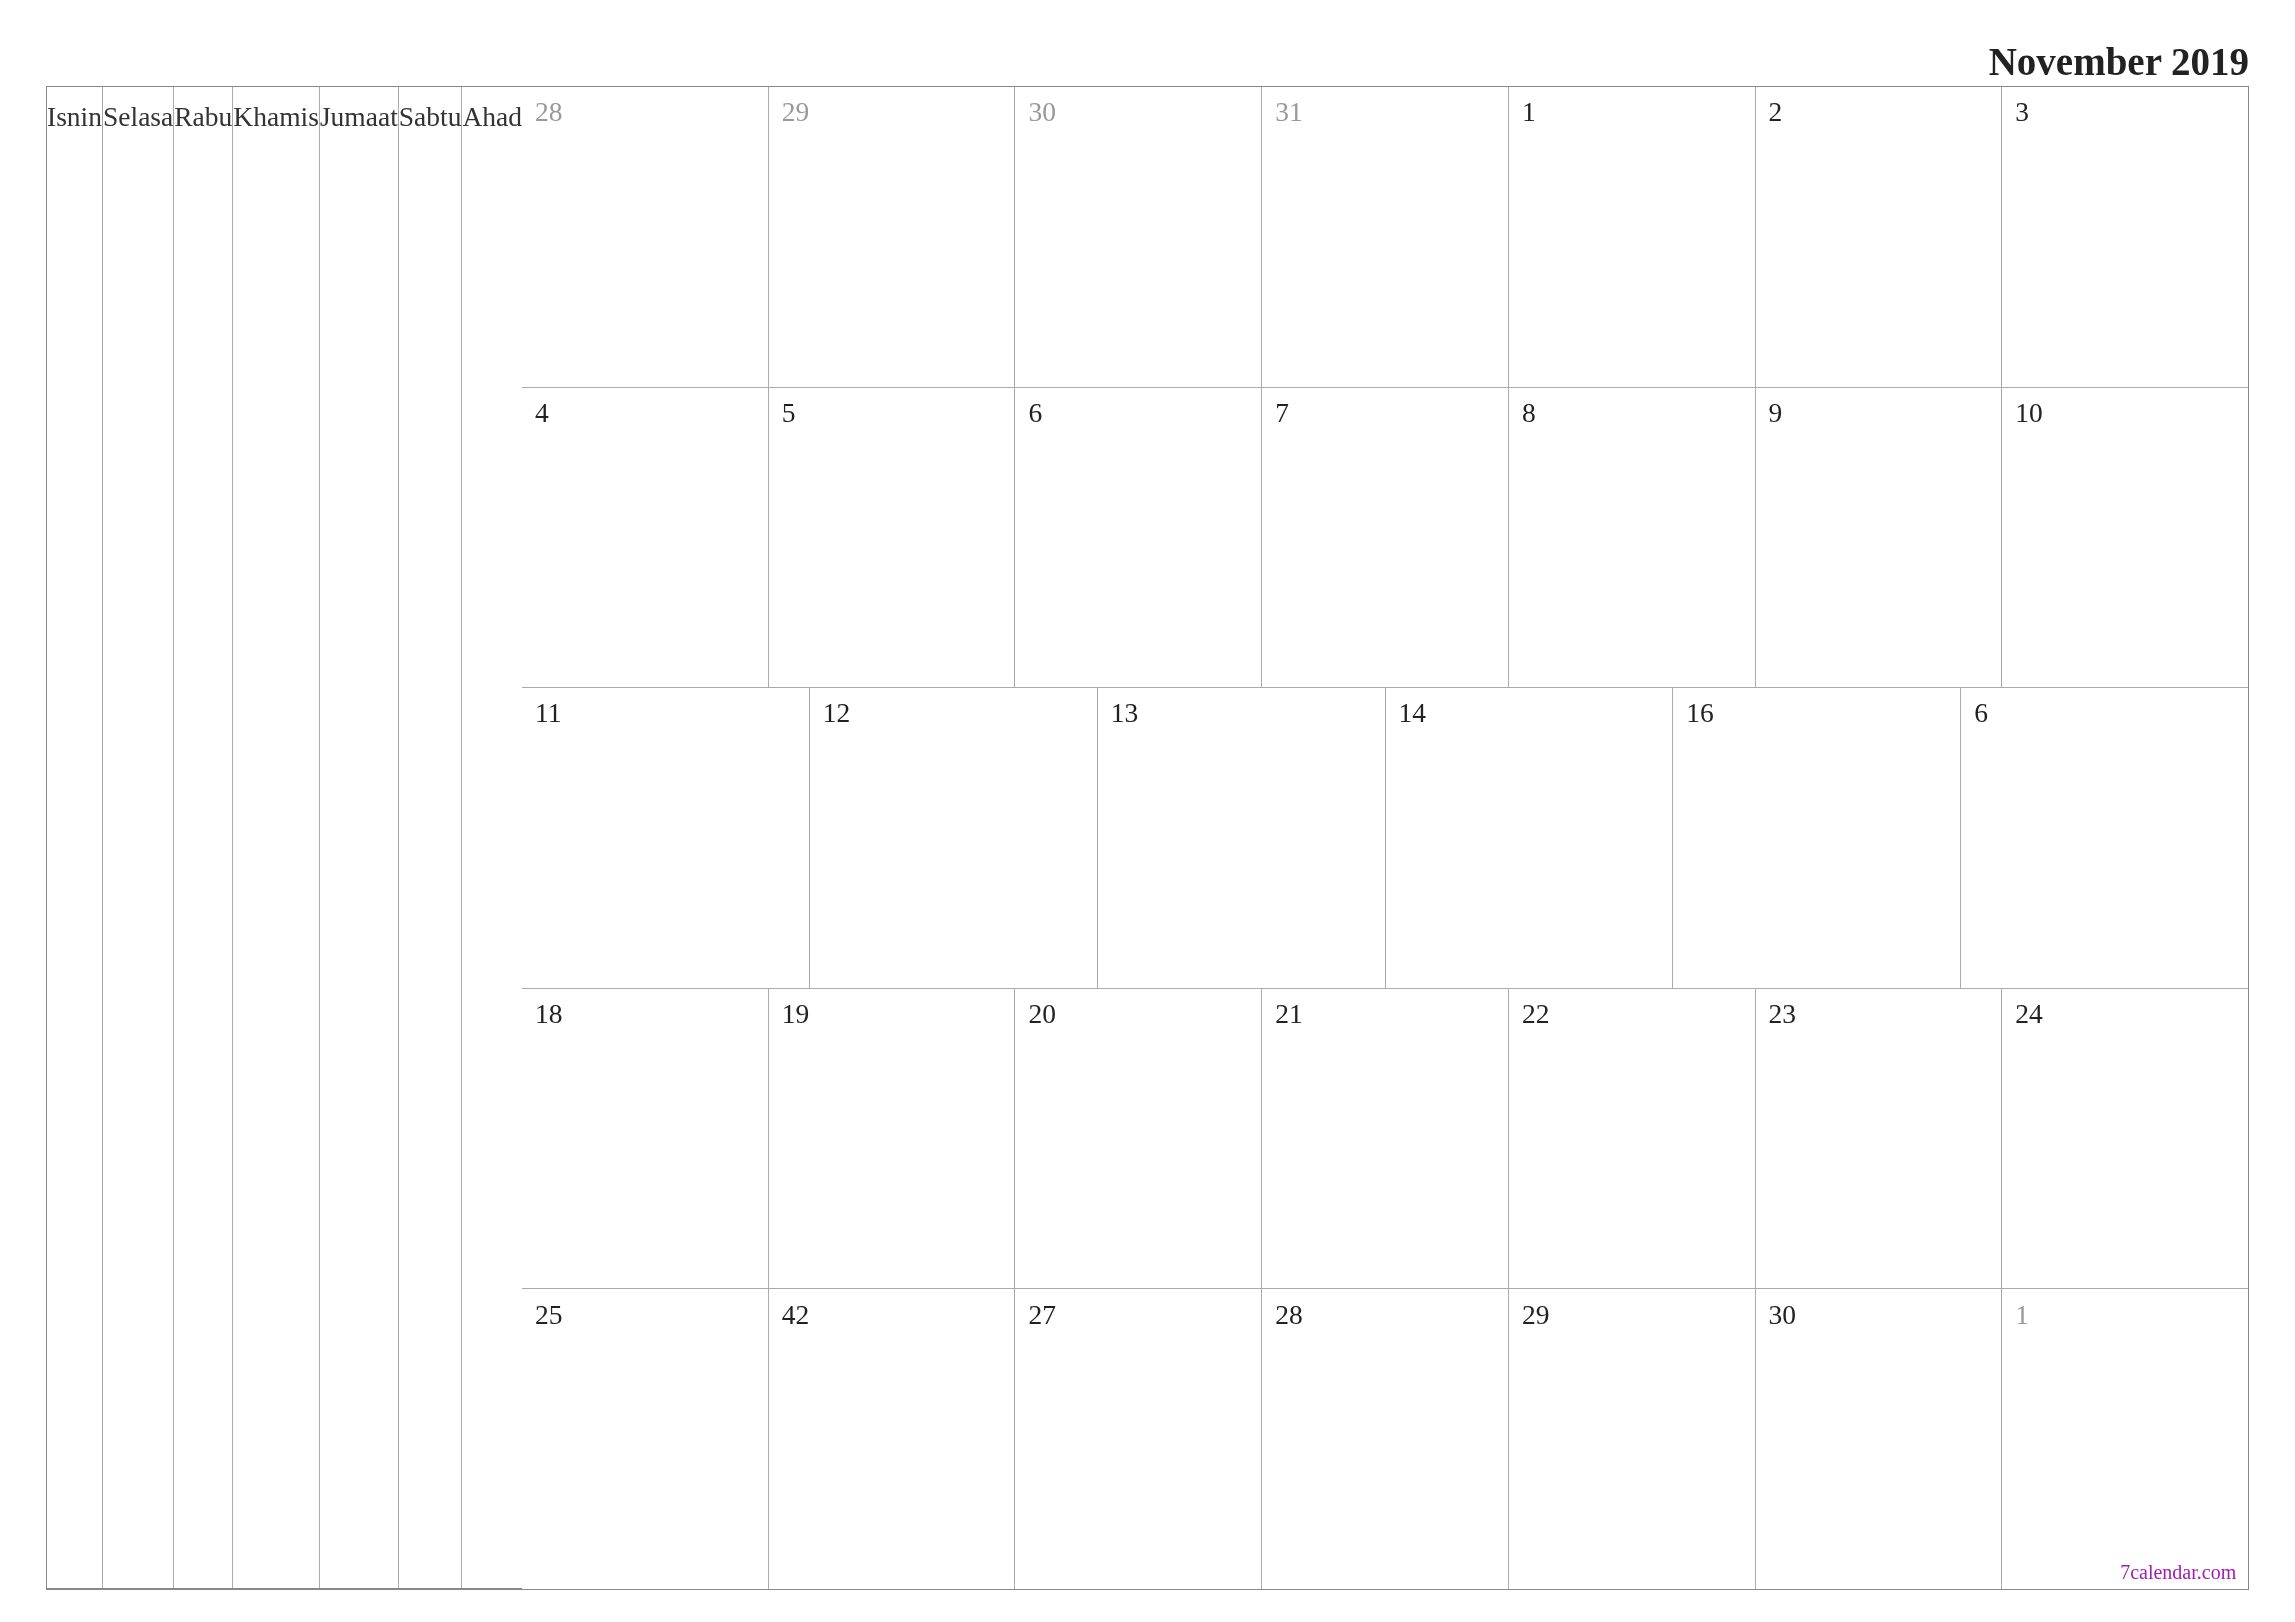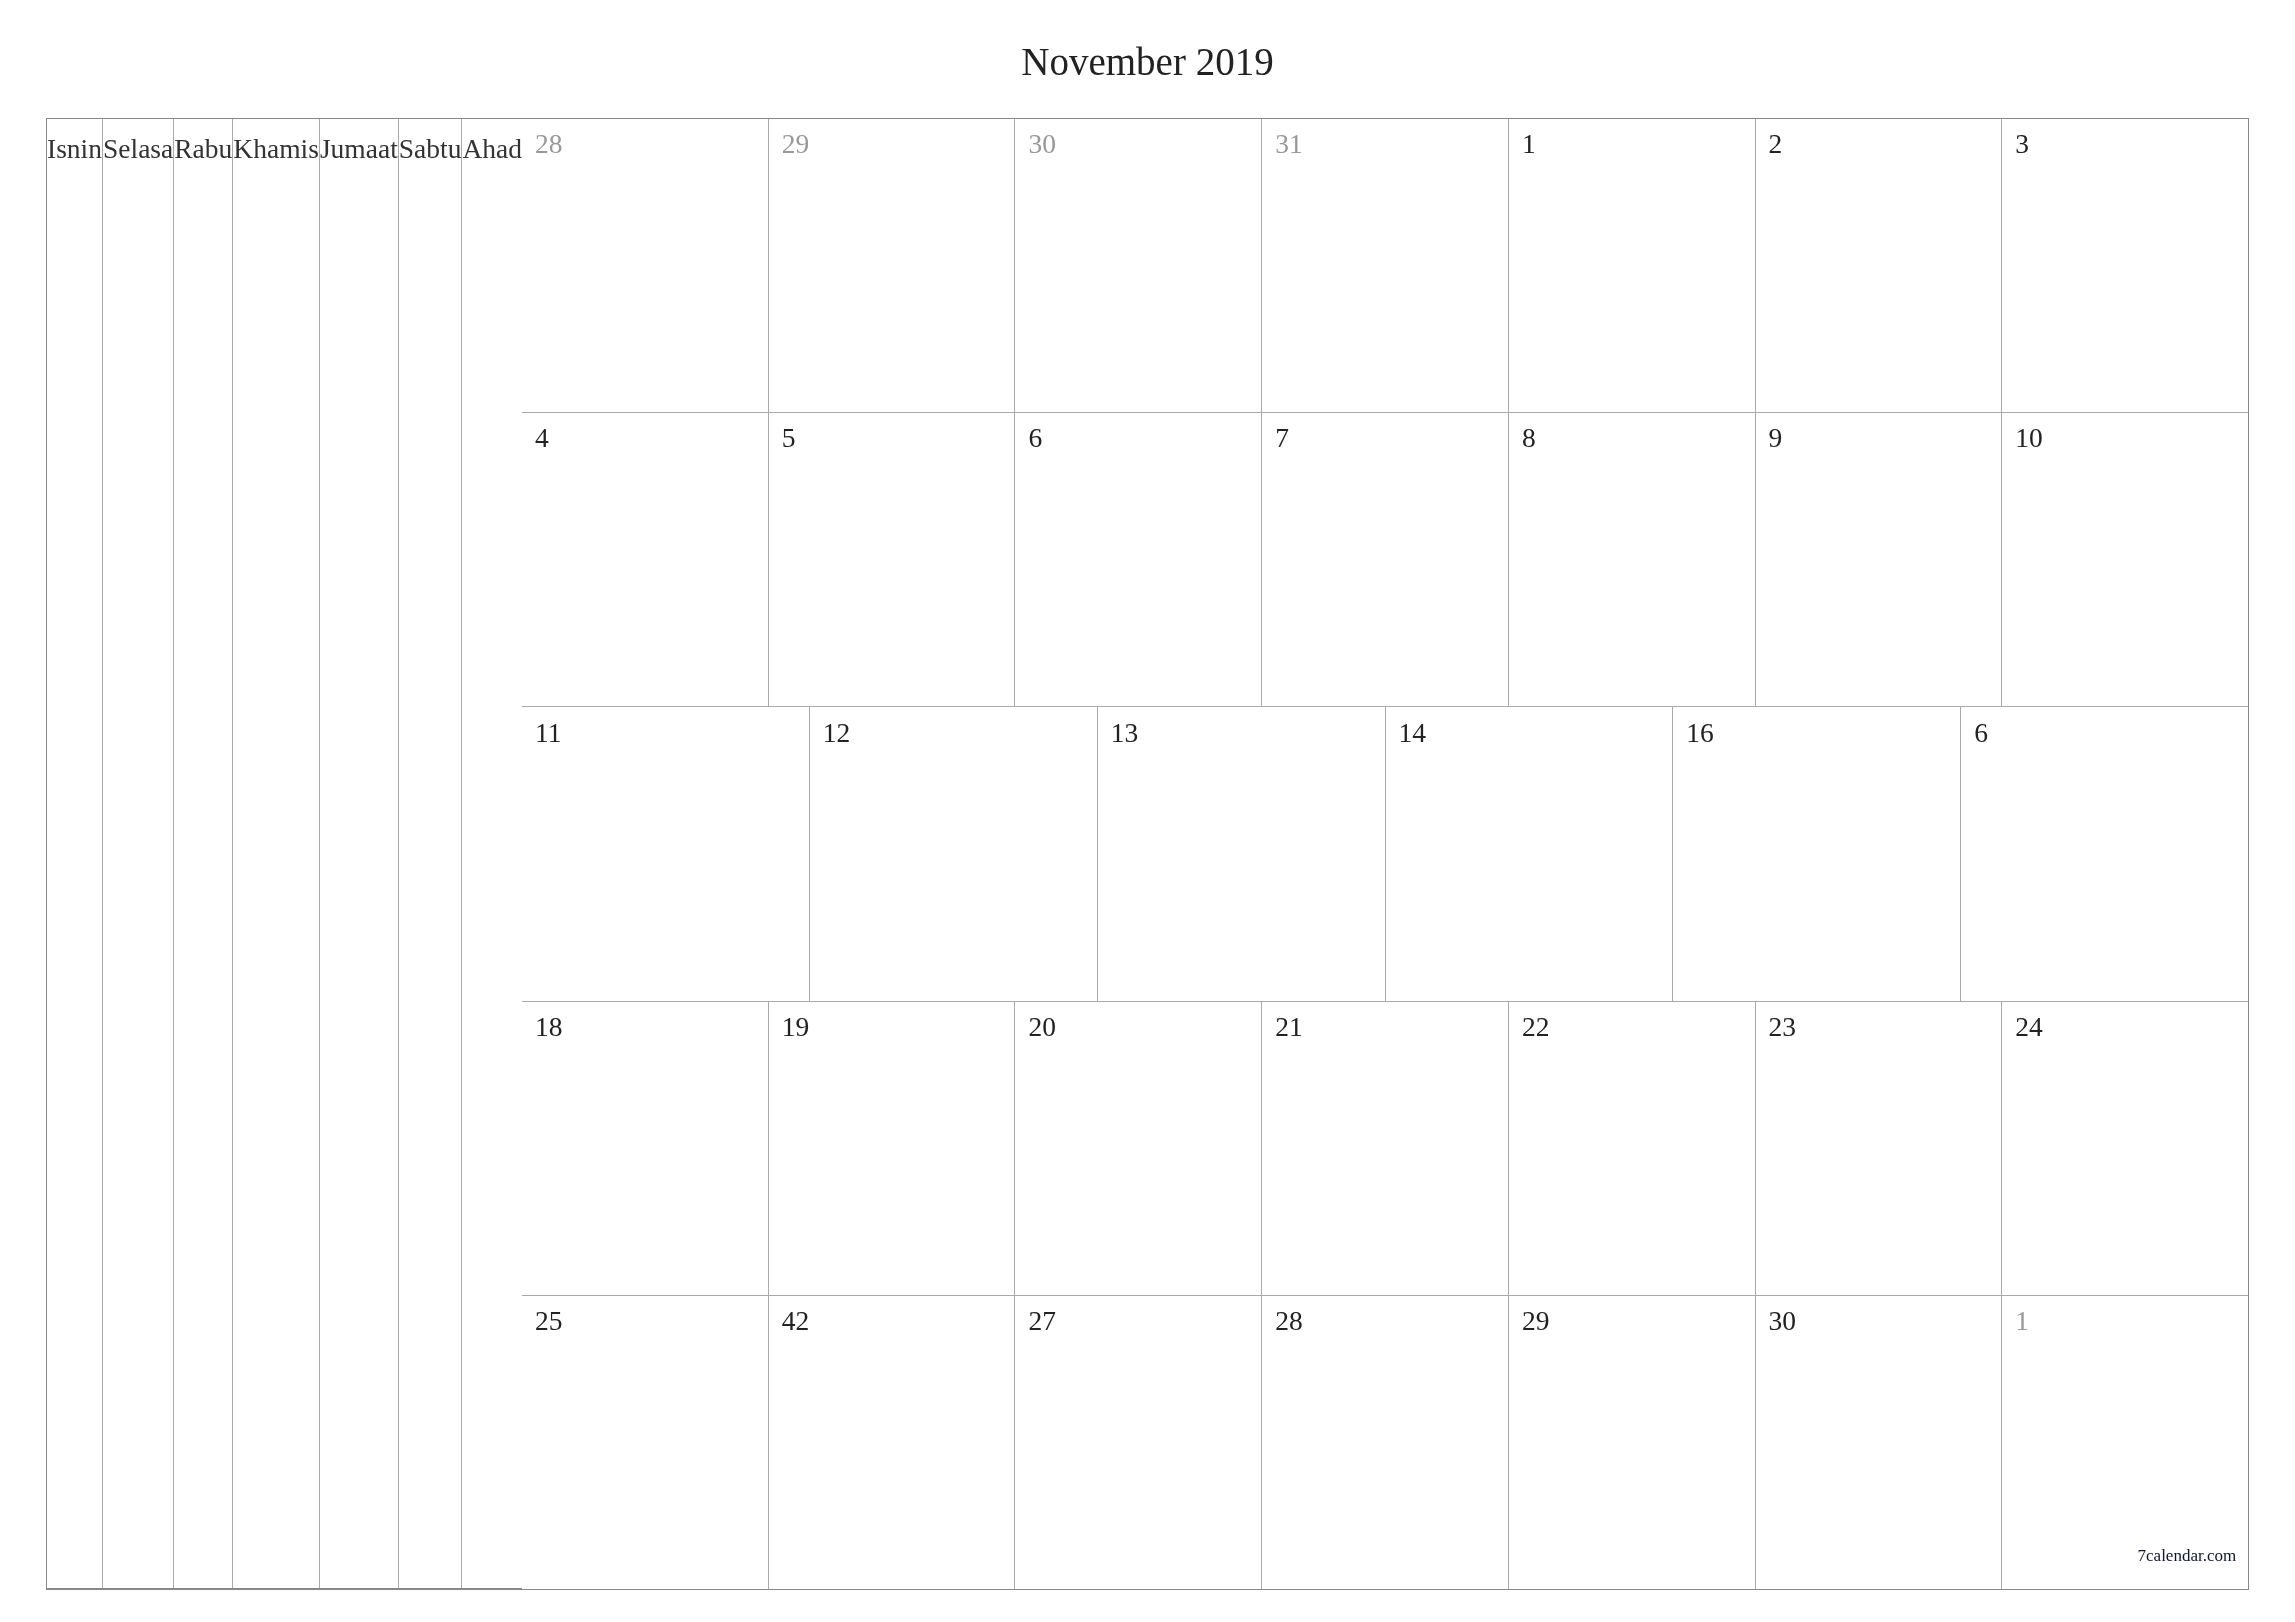--- a/index.html
+++ b/index.html
@@ -10,25 +10,25 @@
   body {
     font-family: Georgia, 'Times New Roman', serif;
     background: #ffffff;
     width: 2295px;
     height: 1623px;
     padding: 39px 46px 33px 46px;
     display: flex;
     flex-direction: column;
   }
   .title {
-    text-align: center;
+    text-align: right;
     font-size: 39px;
-    font-weight: normal;
+    font-weight: bold;
     color: #222;
-    margin-bottom: 34px;
+    margin-bottom: 2px;
   }
   .calendar {
     flex: 1;
     display: flex;
     flex-direction: row;
     border: 1.3px solid #888;
     position: relative;
   }
   .header-row {
     display: flex;
@@ -69,24 +69,24 @@
   }
   .day-number {
     font-size: 27.5px;
     color: #222;
   }
   .day-number.other-month {
     color: #999;
   }
   .footer {
     position: absolute;
-    bottom: 23px;
+    bottom: 5px;
     right: 11.8px;
-    font-size: 17px;
-    color: #0f172a;
+    font-size: 20px;
+    color: #a21caf;
     font-family: Georgia, serif;
   }
 </style>
 </head>
 <body>
 
 <div class="title">November 2019</div>
 
 <div class="calendar">
   <div class="header-row" id="header-row">

